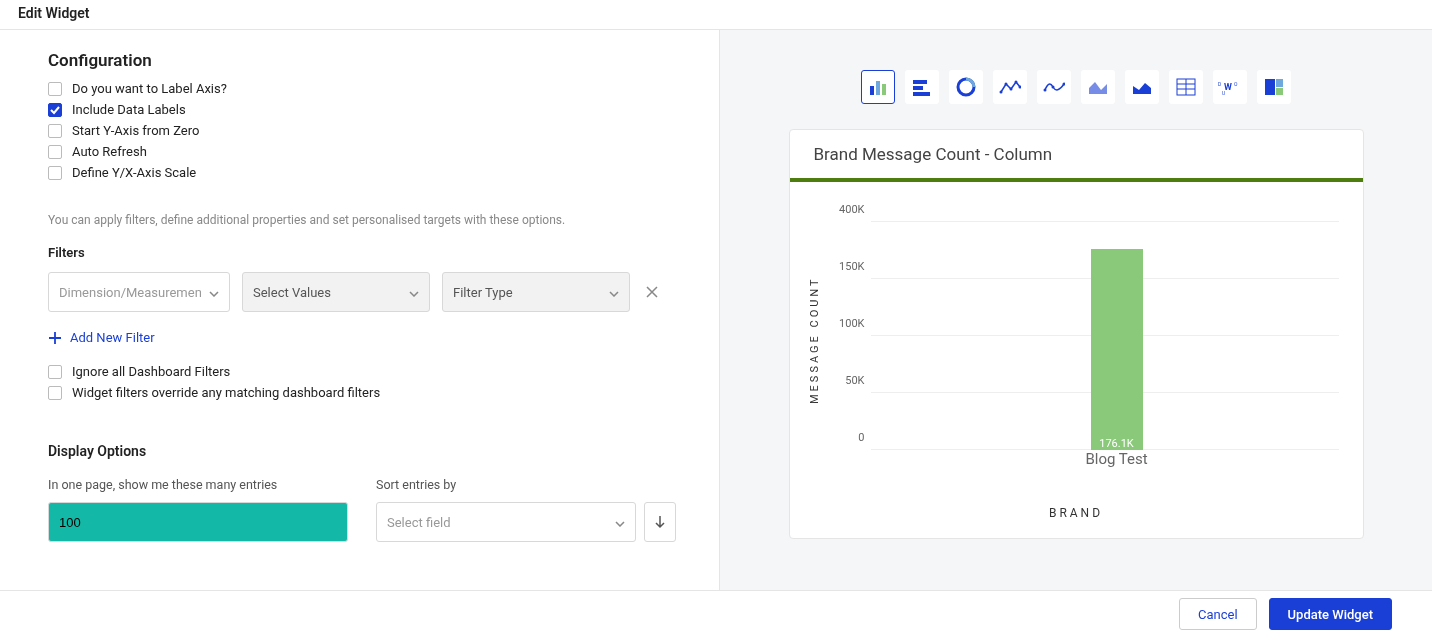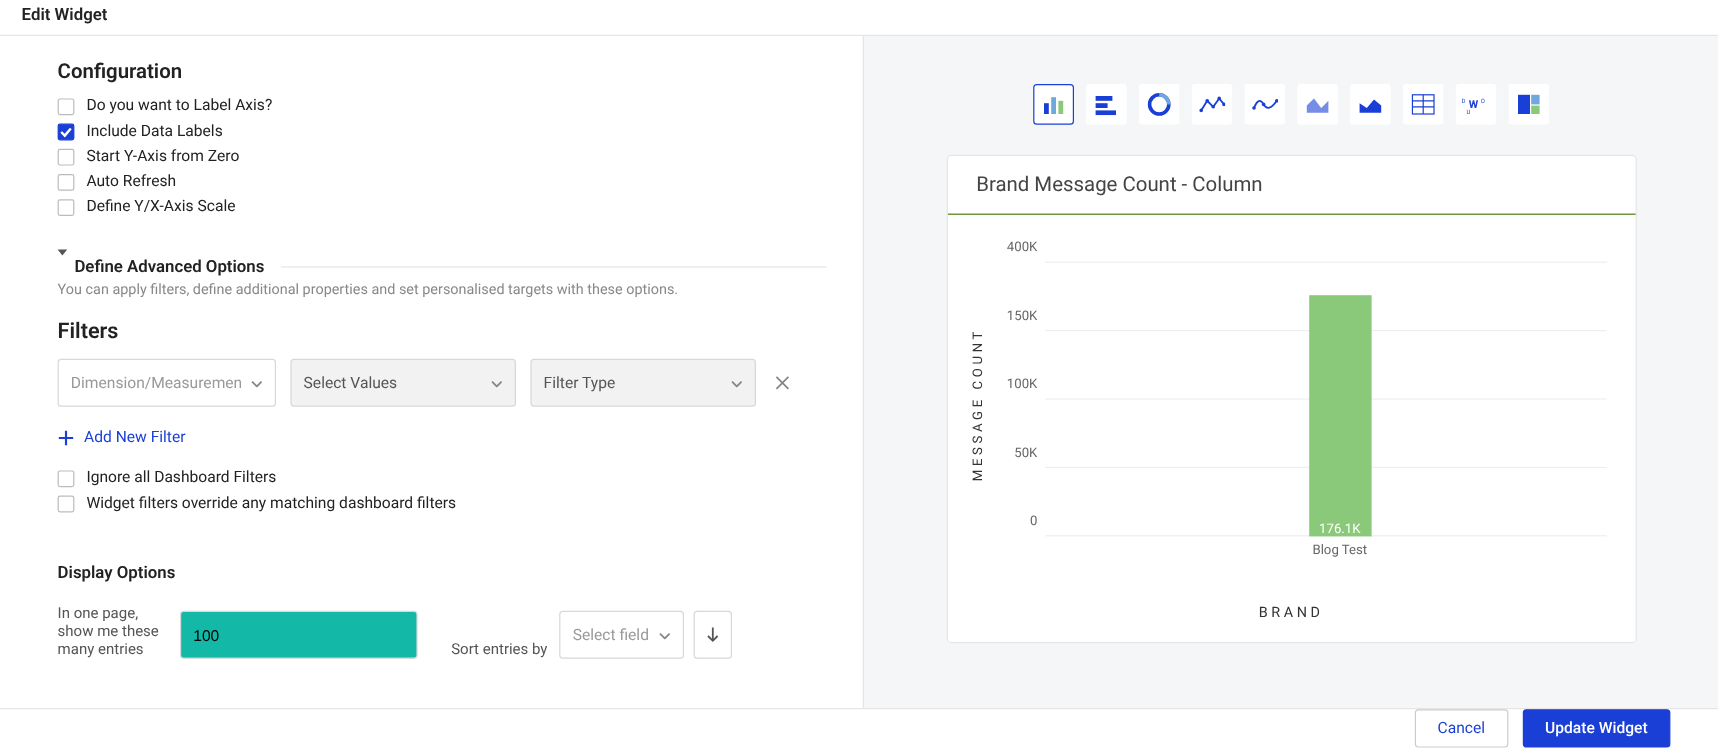--- a/index.html
+++ b/index.html
@@ -12,53 +12,53 @@
   .checkbox-row { display: flex; align-items: center; gap: 10px; padding: 3px 0; font-size: 13px; }
   .cb { width: 14px; height: 14px; border: 1px solid #bbb; border-radius: 2px; background: #fff; display: inline-flex; align-items: center; justify-content: center; cursor: pointer; }
   .cb.checked { background: #1a3fd6; border-color: #1a3fd6; }
   .cb.checked svg { display: block; }
   .cb svg { display: none; }
   .advanced-block { margin-top: 30px; }
   .adv-header { display: flex; align-items: center; gap: 6px; }
   .adv-title { font-weight: 600; font-size: 14px; white-space: nowrap; }
   .adv-header .line { flex:1; height:1px; background:#e5e5e5; margin-left:8px; }
   .adv-sub { font-size: 12px; color: #888; margin-top: 2px; margin-bottom: 18px; }
-  .filters-title { font-weight: 600; font-size: 18px; margin-bottom: 12px; }
+  .filters-title { font-weight: 600; font-size: 13px; margin-bottom: 12px; }
   .filter-row { display: flex; gap: 12px; align-items: center; }
   .select { height: 40px; border: 1px solid #d8d8d8; border-radius: 3px; background: #fff; display: flex; align-items: center; justify-content: space-between; padding: 0 10px; font-size: 13px; color: #555; cursor: pointer; }
   .select.filled { background: #f2f2f2; }
   .select.placeholder { color: #999; }
   .select .chev { margin-left: 8px; }
   .remove-x { width: 20px; height: 20px; color: #888; cursor: pointer; display:flex; align-items:center; justify-content:center; }
   .add-filter { display: flex; align-items: center; gap: 8px; color: #1a3fd6; font-size: 13px; margin-top: 18px; cursor: pointer; }
   .display-block { margin-top: 40px; }
   .display-title { font-weight: 600; font-size: 14px; margin-bottom: 18px; }
   .display-form { display: flex; gap: 28px; }
-  .form-col { display: flex; flex-direction: row; gap: 10px; align-items: flex-end; }
+  .form-col { display: flex; flex-direction: column; gap: 10px; }
   .form-label { font-size: 12.5px; color: #555; }
   .input { height: 40px; border: 1px solid #d8d8d8; border-radius: 3px; padding: 0 10px; font-size: 13px; background:#14b8a6; }
   .sort-wrap { display: flex; gap: 8px; }
   .sort-btn { width: 32px; height: 40px; border: 1px solid #d8d8d8; border-radius: 3px; background: #fff; display:flex; align-items:center; justify-content:center; cursor:pointer; }
 
   
   .chart-type-row { display: flex; gap: 10px; margin-bottom: 25px; }
   .ct { width: 34px; height: 34px; border: 1px solid transparent; border-radius: 3px; display:flex; align-items:center; justify-content:center; cursor:pointer; background:#fff; }
   .ct.active { border-color: #1a3fd6; }
   .chart-card { width: 575px; background: #fff; border: 1px solid #e5e5e5; border-radius: 4px; }
-  .chart-head { padding: 14px 24px; border-bottom: 1px solid #4d7c0f; font-size: 17px; color: #444; }
+  .chart-head { padding: 14px 24px; border-bottom: 4px solid #4d7c0f; font-size: 17px; color: #444; }
   .chart-body { padding: 18px 24px 20px 18px; display:flex; }
   .yaxis-label { writing-mode: vertical-rl; transform: rotate(180deg); font-size: 11px; letter-spacing: 3px; color:#333; text-align:center; padding: 10px 0; }
   .plot { flex:1; position:relative; height: 280px; }
   .grid-line { position:absolute; left:50px; right:0; height:1px; background:#eee; }
   .ytick { position:absolute; left:0; width:44px; text-align:right; font-size:11px; color:#666; transform:translateY(-50%); }
   .bar { position:absolute; width:52px; background:#8bc97a; bottom:30px; display:flex; align-items:flex-end; justify-content:center; color:#fff; font-size:11px; }
-  .xtick { position:absolute; bottom:12px; font-size:11px; color:#666; transform:translateX(-50%); }
+  .xtick { position:absolute; bottom:12px; font-size:15px; color:#666; transform:translateX(-50%); }
   .xaxis-label { text-align:center; font-size:12px; letter-spacing: 3px; color:#333; margin-top:6px; }
 
-  .footer { height: 40px; border-top: 1px solid #e5e5e5; display:flex; justify-content:flex-end; align-items:flex-start; gap:12px; padding: 0 40px; }
+  .footer { height: 40px; border-top: 1px solid #e5e5e5; display:flex; justify-content:flex-end; align-items:flex-end; gap:12px; padding: 0 40px; }
   .btn { height: 32px; padding: 0 18px; border-radius: 3px; font-size: 13px; display:inline-flex; align-items:center; cursor:pointer; }
   .btn-secondary { background:#fff; border:1px solid #ccc; color:#1a3fd6; }
   .btn-primary { background:#1a3fd6; border:1px solid #1a3fd6; color:#fff; font-weight:500; }
 
   .caret-down { width:0; height:0; border-left:4px solid transparent; border-right:4px solid transparent; border-top:5px solid #555; }
 </style>
 </head>
 <body>
 
 <div class="header">Edit Widget</div>
@@ -86,25 +86,20 @@
     <div class="checkbox-row">
       <span class="cb"></span>
       <span>Auto Refresh</span>
     </div>
     <div class="checkbox-row">
       <span class="cb"></span>
       <span>Define Y/X-Axis Scale</span>
     </div>
 
     <div class="advanced-block">
-      <div class="adv-header">
-        <span><span class="caret-down"></span></span>
-        <span class="adv-title">Define Advanced Options</span>
-        <span class="line"></span>
-      </div>
       <div class="adv-sub">You can apply filters, define additional properties and set personalised targets with these options.</div>
 
       <div class="filters-title">Filters</div>
 
       <div class="filter-row">
         <div class="select placeholder" style="width:182px;">
           <span style="white-space:nowrap; overflow:hidden; text-overflow:clip;">Dimension/Measurement</span>
           <span class="chev"><svg width="10" height="6">
                 <path d="M1 1 L5 5 L9 1" stroke="#888" stroke-width="1.5" fill="none"></path>
               </svg></span>

